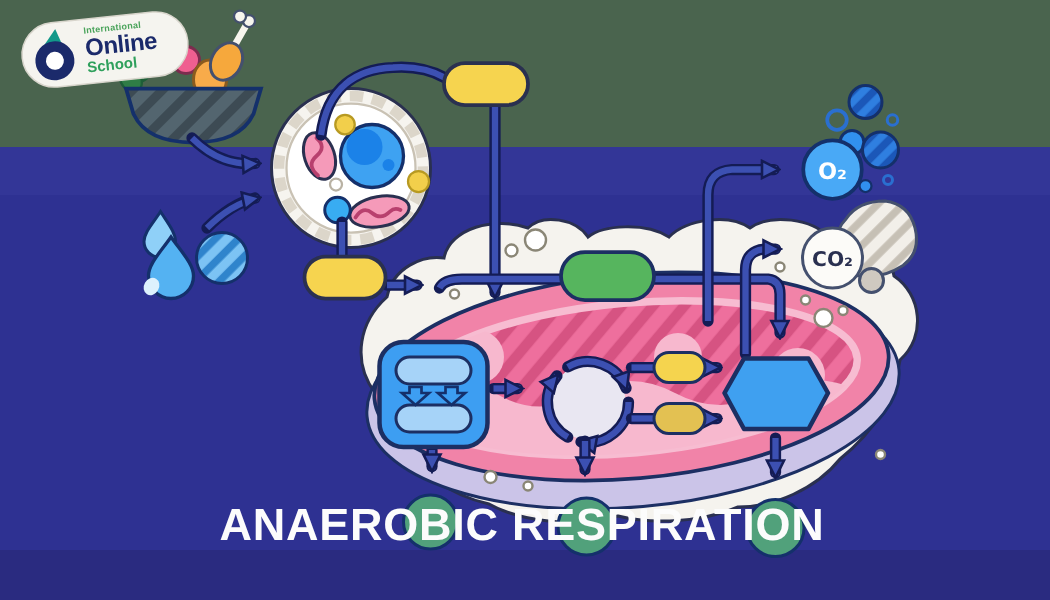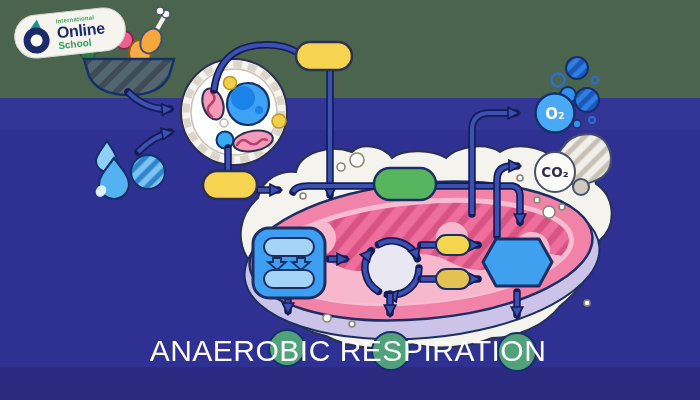--- a/index.html
+++ b/index.html
@@ -8,21 +8,21 @@
     background:linear-gradient(to bottom,
       #4a644e 0px,#4a644e 98px,
       #333697 98px,#333697 130px,
       #2e3192 130px,#2e3192 367px,
       #2a2b80 367px,#2a2b80 400px);}
   svg.scene{position:absolute;left:0;top:0;z-index:1;}
   .cas{fill:none;stroke:#141c55;stroke-width:7.5;stroke-linecap:round;}
   .lin{fill:none;stroke:#3c50b2;stroke-width:4.2;stroke-linecap:butt;}
   .arrow{marker-end:url(#ah);}
   .title{position:absolute;left:0;right:4px;top:334px;z-index:4;text-align:center;
-    font-size:30px;font-weight:normal;letter-spacing:.5px;color:#fcfcfc;}
+    font-size:30px;font-weight:bold;letter-spacing:.5px;color:#fcfcfc;}
   .logo{position:absolute;left:14px;top:11px;z-index:5;width:112px;height:44px;
     background:#f5f4ef;border-radius:23px;transform:rotate(-6deg);
     display:flex;align-items:center;gap:6px;padding-left:8px;box-sizing:border-box;
     border:1px solid #d8d5cc;}
   .logo-mark{position:relative;width:28px;height:34px;flex:0 0 auto;}
   .logo-sail{position:absolute;left:1px;top:0;width:20px;height:17px;background:#12998a;
     clip-path:polygon(0 100%,100% 100%,72% 0);}
   .logo-ring{position:absolute;left:0;top:8px;width:26px;height:26px;border-radius:50%;
     border:7px solid #1b2a6b;box-sizing:border-box;background:#ffffff;}
   .logo-text{display:flex;flex-direction:column;line-height:1;}

